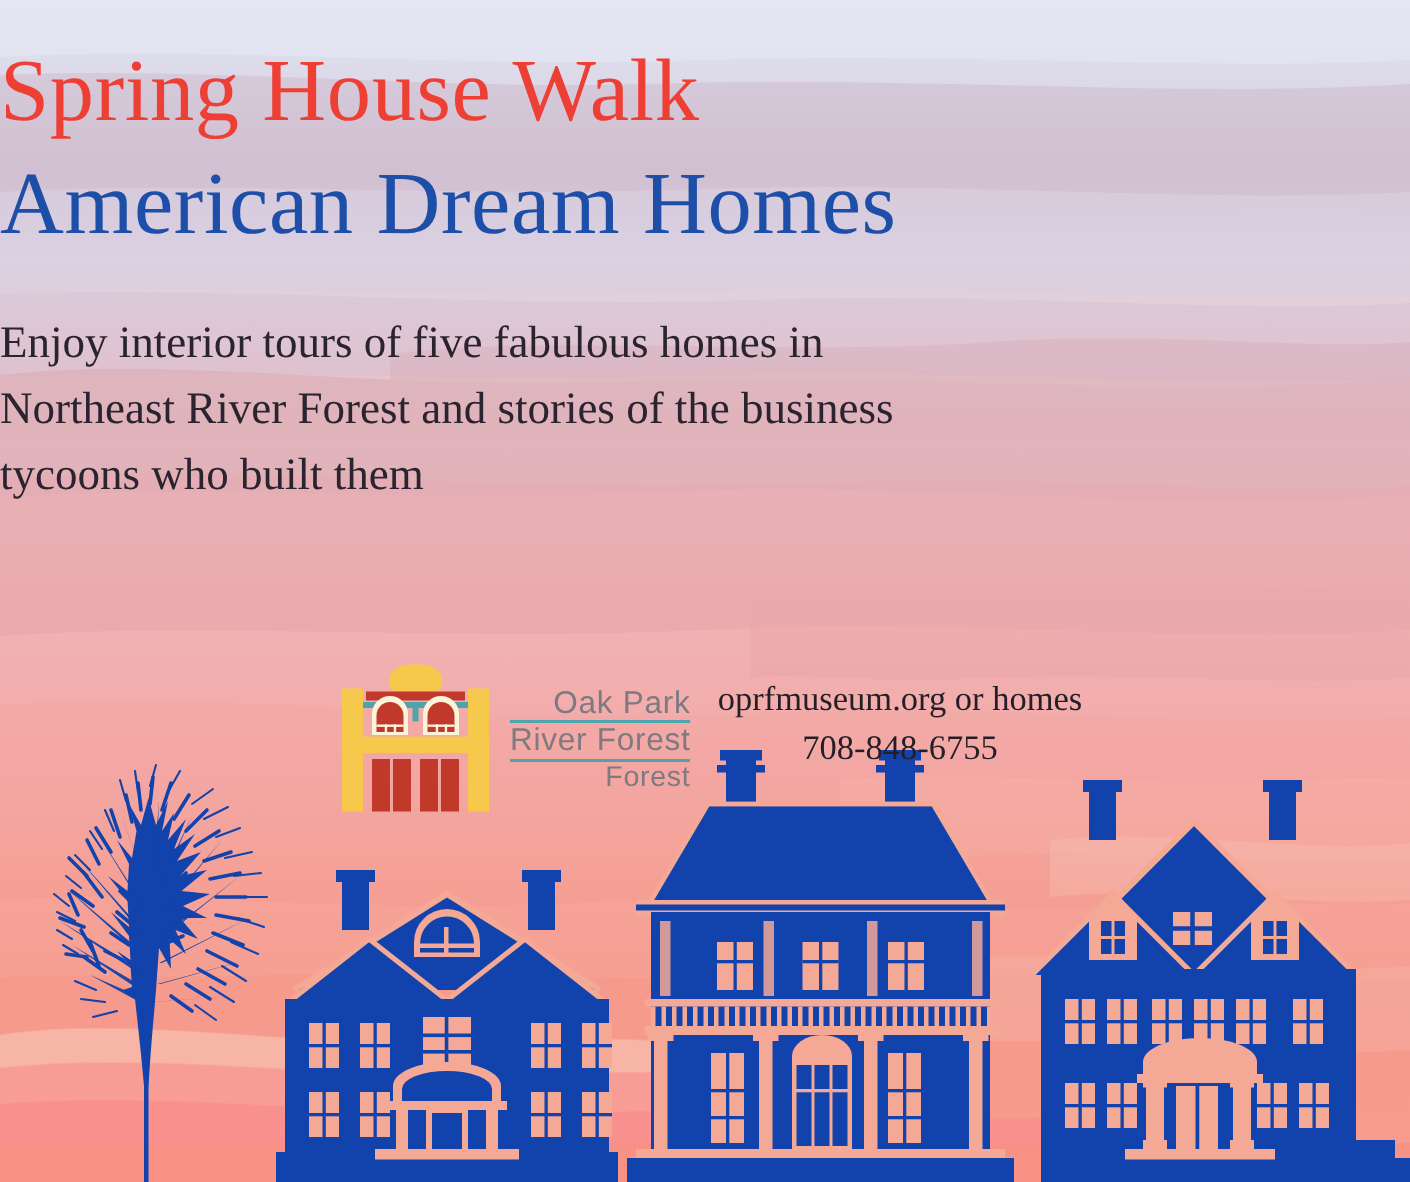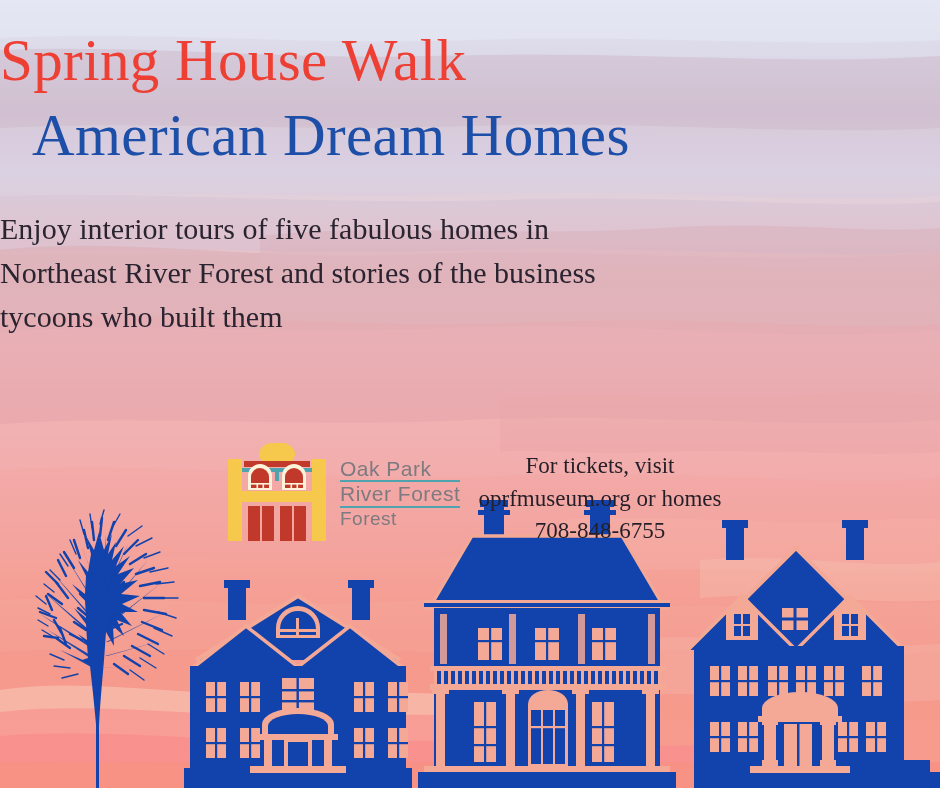--- a/index.html
+++ b/index.html
@@ -30,42 +30,42 @@
   .skyart{position:absolute;left:0;top:0;width:940px;height:788px;}
 
   
   .textwrap{position:absolute;left:0;top:0;width:940px;z-index:5;text-align:left;}
   .t-title1{
     font-size:59px;line-height:1.0;color:#ee3f34;
     letter-spacing:.4px;margin-top:31px;font-weight:400;
   }
   .t-title2{
     font-size:59px;line-height:1.0;color:#1d4fa8;
-    letter-spacing:.4px;margin-top:16px;font-weight:400;padding-left:32px;
+    letter-spacing:.4px;margin-top:16px;font-weight:400;
   }
   .t-time{
     font-size:32px;line-height:1.0;color:#ee4038;
     margin-top:22px;font-weight:400;
   }
   .t-body{
     font-size:30px;line-height:1.47;color:#2a2430;
     margin-top:42px;font-weight:400;
   }
 
   
   .midrow{
     position:absolute;left:0;top:438px;width:940px;height:110px;z-index:6;
   }
   .logo{
     position:absolute;left:222px;top:2px;width:262px;height:106px;
     display:flex;align-items:center;
   }
   .logo-mark{width:110px;height:100px;flex:0 0 110px;}
   .logo-txt{
-    margin-left:8px;text-align:left;color:#7d7a80;
+    margin-left:8px;text-align:right;color:#7d7a80;
     font-family:"Liberation Sans", sans-serif;line-height:1.02;
   }
   .logo-l1{font-size:21px;letter-spacing:.5px;}
   .logo-l2{font-size:21px;letter-spacing:.5px;}
   .logo-l3{font-size:19px;letter-spacing:.5px;}
   .logo-rule{height:2px;background:#4fa3ae;margin:1px 0 1px 0;}
   .tickets{
     position:absolute;left:470px;top:12px;width:260px;
     text-align:center;color:#241f27;
     font-size:23px;line-height:1.42;
@@ -156,21 +156,20 @@
       <div class="logo-txt">
         <div class="logo-l1">Oak Park</div>
         <div class="logo-rule"></div>
         <div class="logo-l2">River Forest</div>
         <div class="logo-rule"></div>
         <div class="logo-l3">Forest</div>
       </div>
     </div>
 
     <div class="tickets">
-      <div>For tickets, visit</div>
       <div>oprfmuseum.org or homes</div>
       <div>708-848-6755</div>
     </div>
   </div>
 
   <svg class="scene" viewBox="0 0 940 300">
     <defs>
       <g id="win2x2">
         <rect x="0" y="0" width="20" height="30" fill="#f4a896"></rect>
         <rect x="9" y="0" width="2.2" height="30" fill="#1242ab"></rect>

